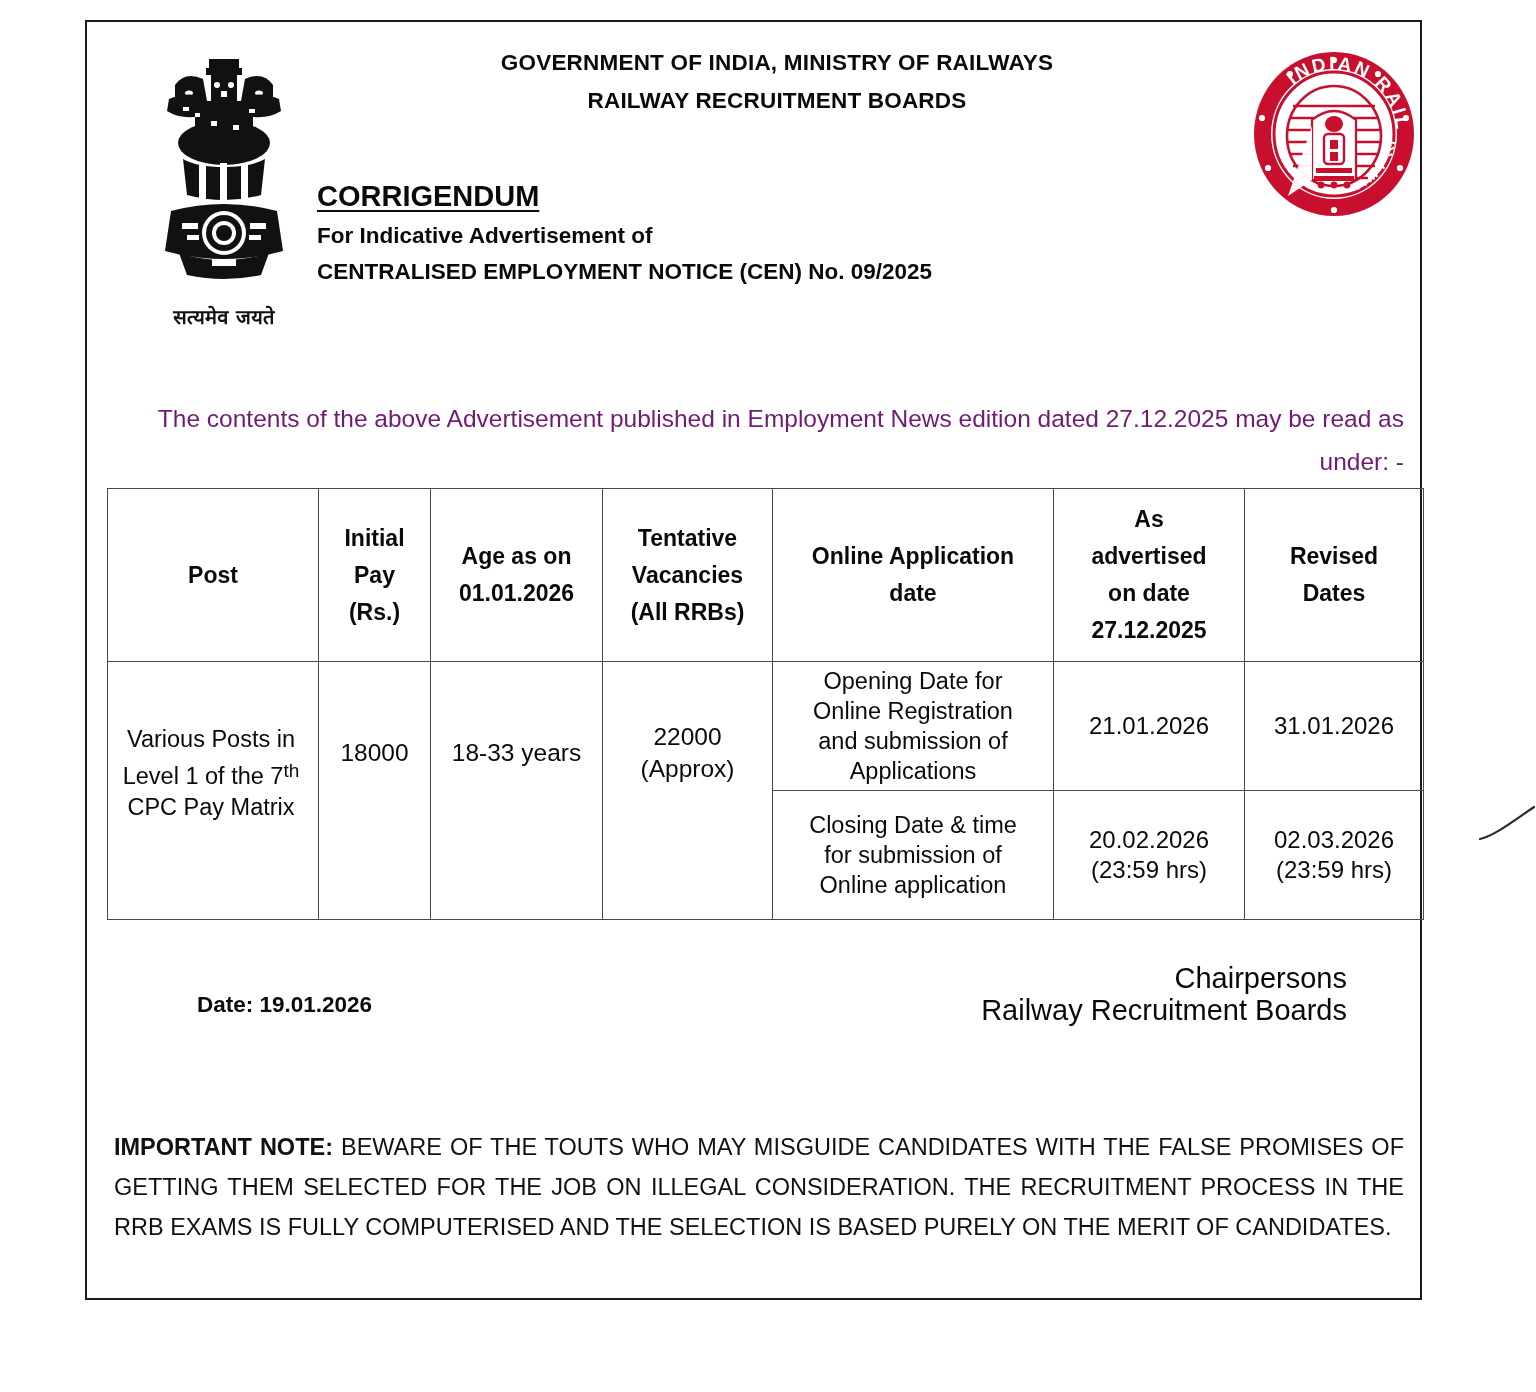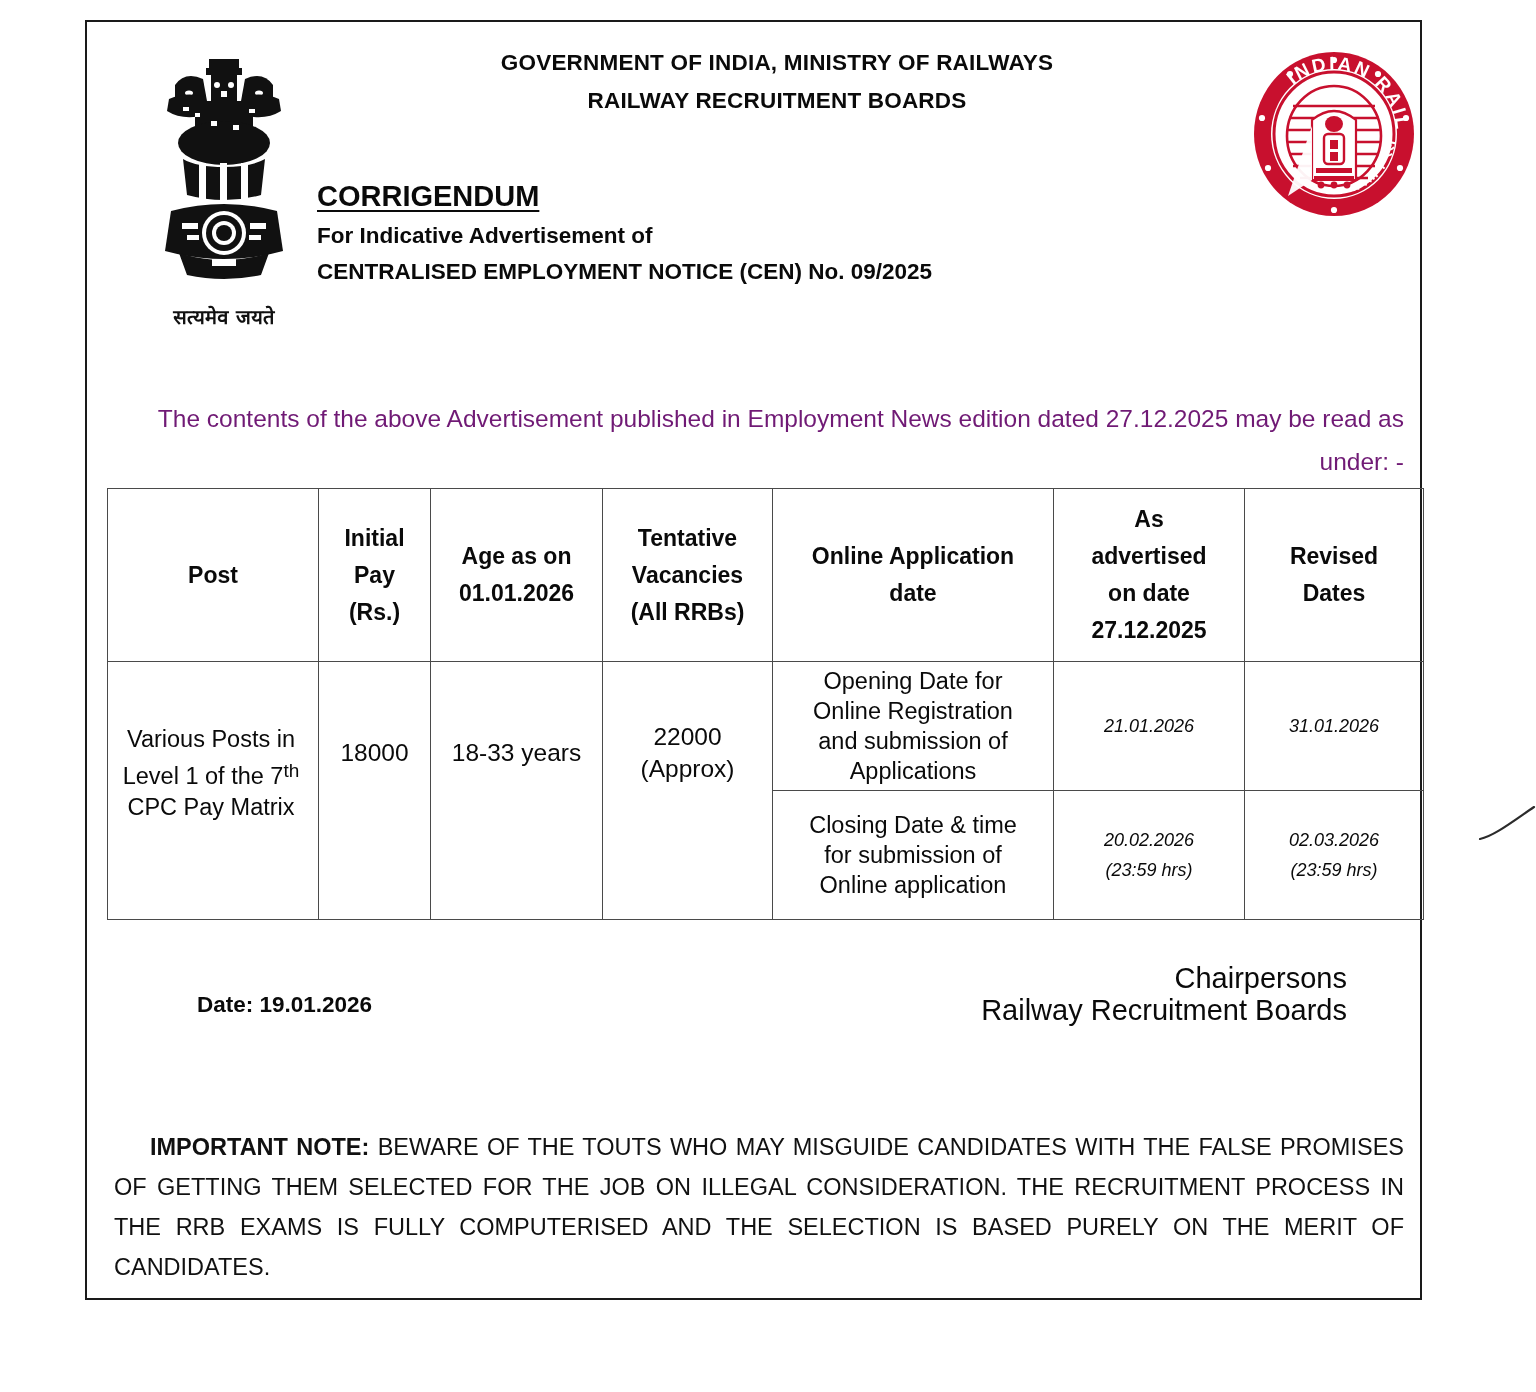--- a/index.html
+++ b/index.html
@@ -175,23 +175,22 @@
   }
 
   td.appdate-cell {
     text-align: left;
     font-size: 23.5px;
     line-height: 30px;
     padding: 12px 0 12px 16px;
     height: 128px;
   }
   td.date-cell {
-    font-size: 18px;
+    font-size: 24px;
     line-height: 30px;
-    font-style: italic;
   }
 
   
   #signature-row {
     position: absolute;
     left: 0;
     top: 940px;
     width: 100%;
     height: 90px;
   }
@@ -219,21 +218,20 @@
     left: 27px;
     top: 1105px;
     width: 1290px;
     font-size: 23.5px;
     line-height: 40px;
     text-align: justify;
     color: #111;
   }
   #important-note .note-label {
     font-weight: 700;
-    margin-left: 36px;
   }
 </style>
 </head>
 <body>
 
 <svg id="scan-curl" viewBox="0 0 58 40">
   <path d="M2 33 C 16 30, 34 16, 56 1" stroke="#2b2b2b" stroke-width="2.2" fill="none" stroke-linecap="round"></path>
 </svg>
 
 <div id="page-sheet">

